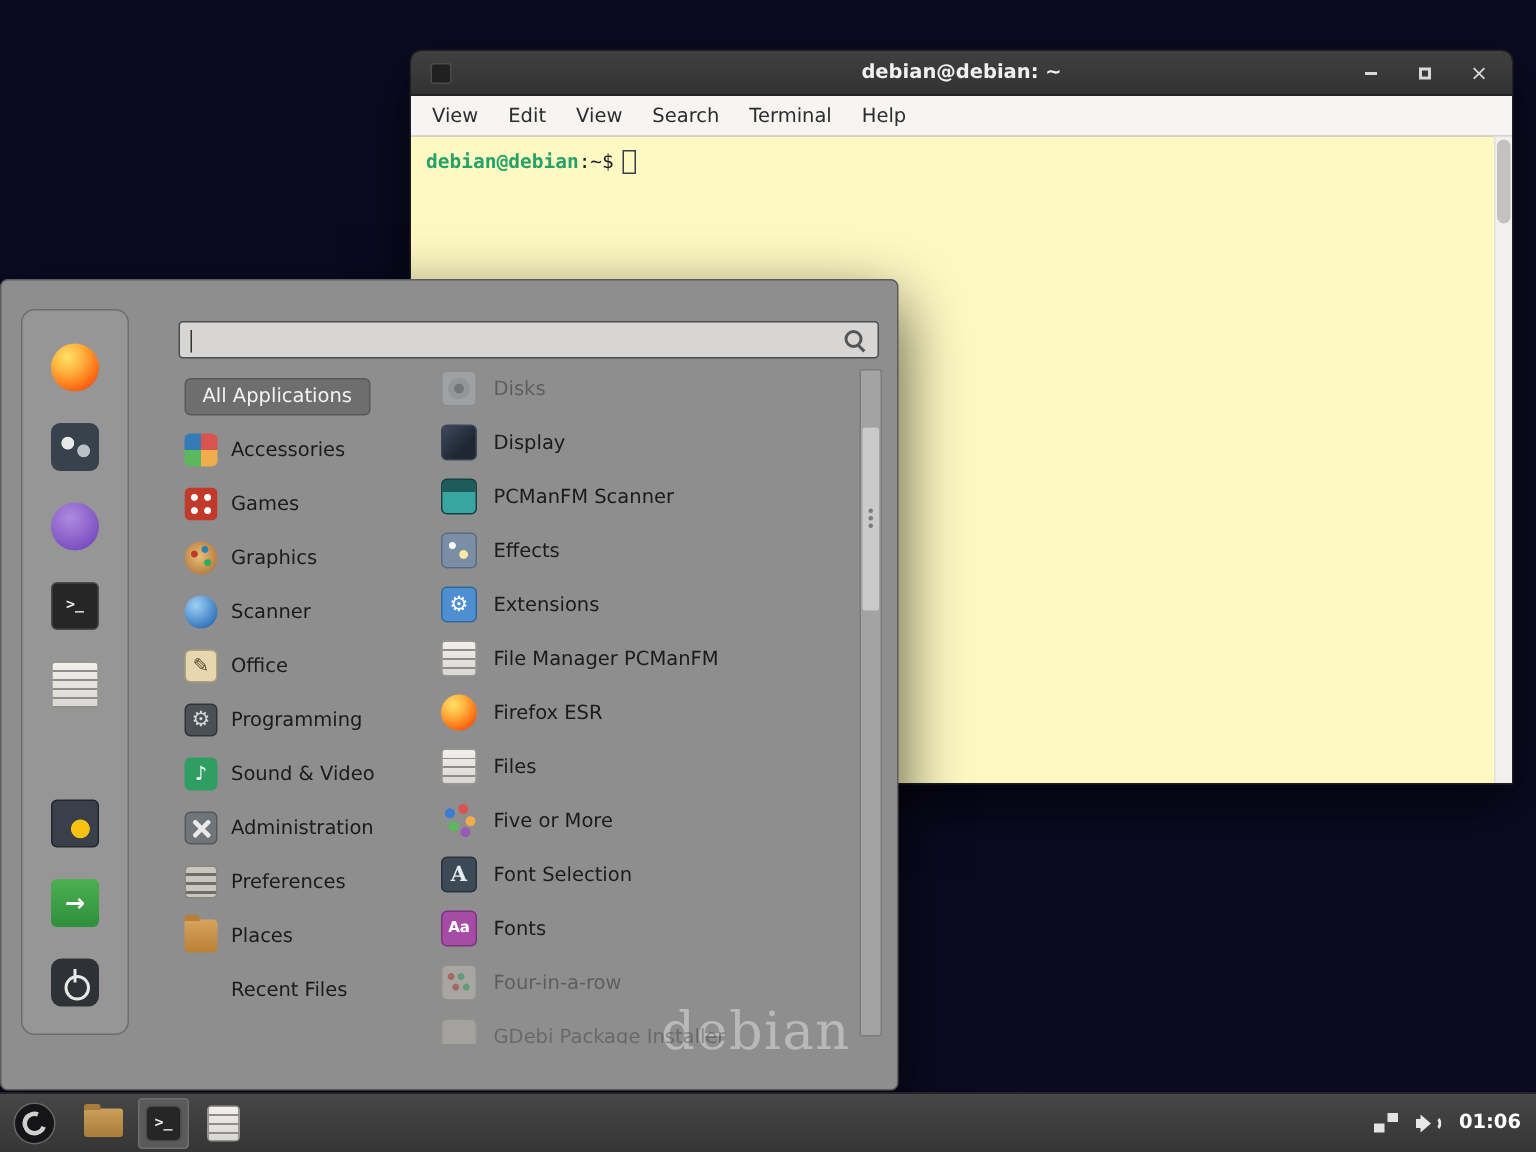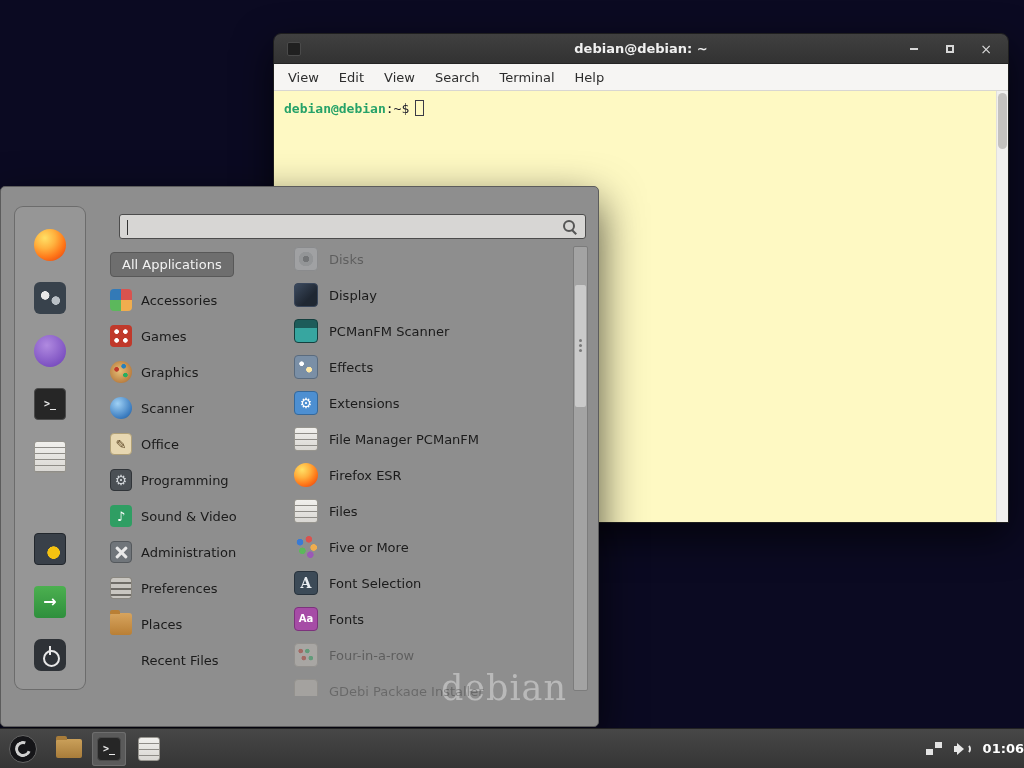--- a/index.html
+++ b/index.html
@@ -32,21 +32,21 @@
   .fav-col{position:absolute;left:13px;top:19px;width:72px;height:484px;background:rgba(255,255,255,.08);border:1px solid rgba(0,0,0,.28);border-radius:9px;display:flex;flex-direction:column;align-items:center;padding-top:22px;gap:21px;z-index:1}
   .fav-spacer{height:18px;flex:0 0 auto}
 
   .search-box{position:absolute;left:118px;top:27px;width:467px;height:25px;background:#d7d6d4;border:1px solid #4c4c4c;border-radius:3px;display:flex;align-items:center;z-index:1}
   .search-input{flex:1;height:100%;background:transparent;border:none;outline:none;font-size:13px;padding:0 8px;color:#222;font-family:"DejaVu Sans",sans-serif}
   .caret{position:absolute;left:7px;top:5px;width:1px;height:15px;background:#333}
   .search-icon{width:14px;height:14px;position:relative;margin-right:8px;flex:0 0 auto}
   .search-icon::before{content:"";position:absolute;left:0;top:0;width:8px;height:8px;border:2px solid #555;border-radius:50%}
   .search-icon::after{content:"";position:absolute;left:9px;top:9px;width:6px;height:2px;background:#555;transform:rotate(45deg);transform-origin:left center}
 
-  .cat-col{position:absolute;left:107px;top:59px;width:160px;z-index:1}
+  .cat-col{position:absolute;left:120px;top:59px;width:160px;z-index:1}
   .cat-row{height:36px;display:flex;align-items:center;gap:9px;padding-left:2px;font-size:13px;color:#1b1b1b;cursor:default}
   .cat-row.selected .cat-label{background:#6e6e6e;border:1px solid #585858;color:#f2f2f2;padding:4px 11px;border-radius:4px}
 
   .apps-col{position:absolute;left:283px;top:54px;width:288px;height:455px;overflow:hidden;z-index:1}
   .app-row{height:36px;display:flex;align-items:center;gap:11px;padding-left:10px;font-size:13px;color:#1b1b1b;cursor:default}
   .faded{opacity:.42}
   .faded2{opacity:.32}
 
   .menu-scrollbar{position:absolute;left:572px;top:59px;width:15px;height:445px;background:#a3a3a3;border:1px solid #7c7c7c;border-radius:2px;z-index:1}
   .menu-thumb{position:absolute;left:1px;right:1px;top:38px;height:122px;background:#cacaca;border-radius:2px}
@@ -100,21 +100,21 @@
   .panel{position:absolute;left:0;bottom:0;width:1024px;height:40px;background:linear-gradient(#474747,#353535);border-top:1px solid #222;display:flex;align-items:center;z-index:5}
   .menu-btn{width:46px;height:40px;display:flex;align-items:center;justify-content:center;cursor:default}
   .i-logo{width:28px;height:28px;border-radius:50%;background:#151518;border:1px solid #666;position:relative}
   .i-logo::before{content:"";position:absolute;inset:5px;border:3px solid #cfcfcf;border-right-color:transparent;border-radius:50%;transform:rotate(-25deg)}
   .task-item{width:34px;height:34px;display:flex;align-items:center;justify-content:center;margin-left:6px;border-radius:3px}
   .task-item.active{background:#5a5a5a;box-shadow:inset 0 0 0 1px #6e6e6e}
   .i-folder{width:26px;height:19px;background:linear-gradient(#caa05a,#a87c3a);border-radius:2px;position:relative}
   .i-folder::before{content:"";position:absolute;left:0;top:-3px;width:11px;height:4px;background:#a87c3a;border-radius:2px 2px 0 0}
   .pi-term{width:24px;height:24px}
   .pi-cab{width:22px;height:24px}
-  .tray{margin-left:auto;display:flex;align-items:center;gap:12px;padding-right:0;color:#fff}
+  .tray{margin-left:auto;display:flex;align-items:center;gap:12px;padding-right:10px;color:#fff}
   .i-net{width:16px;height:13px;position:relative}
   .i-net::before,.i-net::after{content:"";position:absolute;background:#e3e3e3}
   .i-net::before{left:0;bottom:0;width:7px;height:6px}
   .i-net::after{right:0;top:0;width:7px;height:6px}
   .i-vol{width:17px;height:14px;position:relative}
   .i-vol::before{content:"";position:absolute;left:0;top:4px;width:4px;height:6px;background:#e8e8e8}
   .i-vol::after{content:"";position:absolute;left:3px;top:1px;width:0;height:0;border-right:7px solid #e8e8e8;border-top:6px solid transparent;border-bottom:6px solid transparent;transform:scaleX(-1)}
   .i-vol .wave{position:absolute;right:0;top:2px;width:9px;height:10px;border:2px solid #e8e8e8;border-left-color:transparent;border-top-color:transparent;border-bottom-color:transparent;border-radius:50%}
   .clock{font-size:13px;font-weight:bold;color:#ffffff}
 </style>

